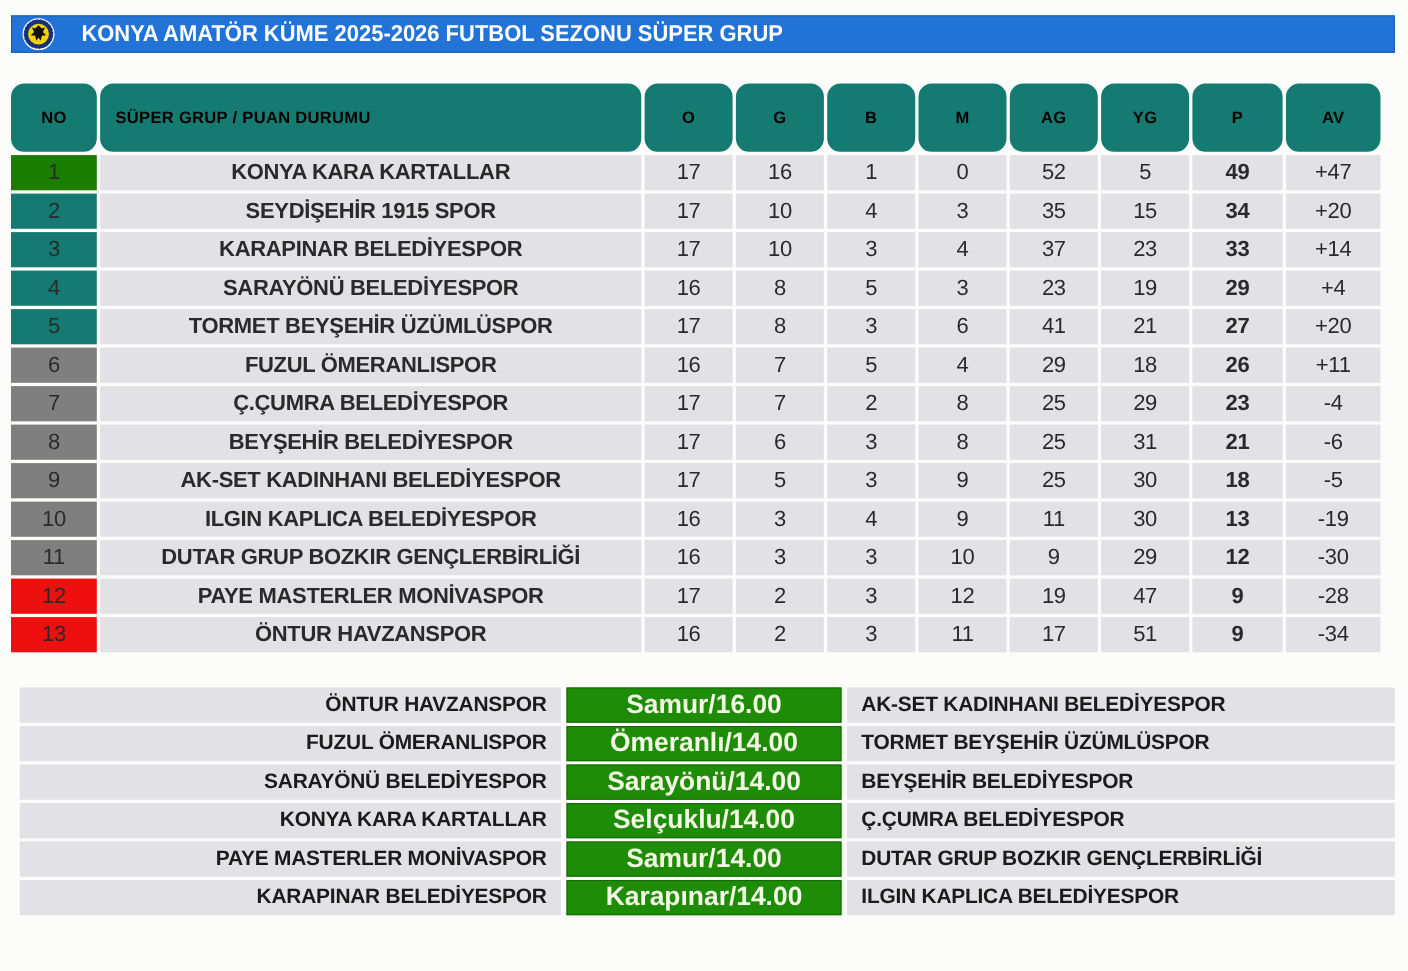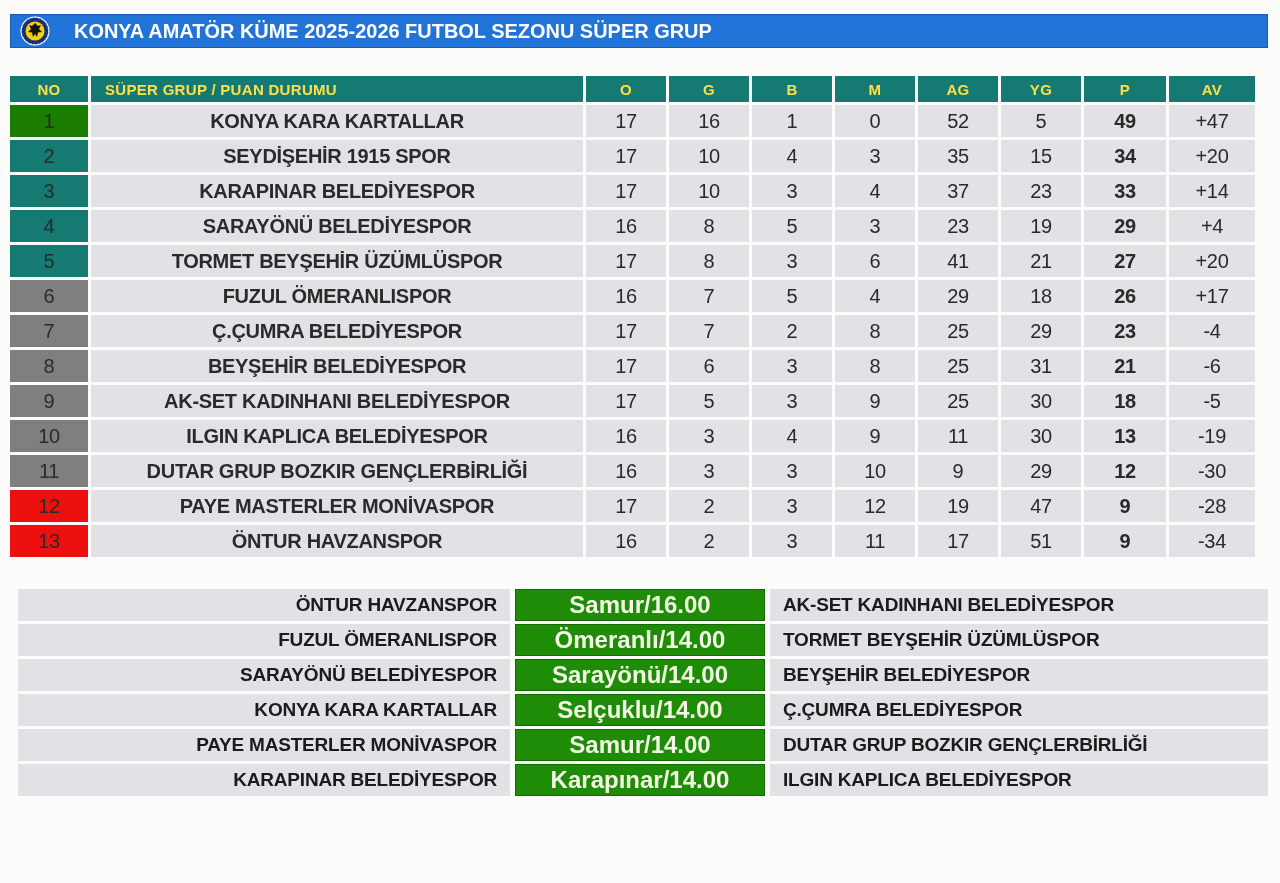--- a/index.html
+++ b/index.html
@@ -42,24 +42,25 @@
     transform:scaleX(0.95);transform-origin:left center;
   }
 
   
   table.standings{
     border-collapse:separate;border-spacing:3px;
     margin-top:25px;margin-left:-3px;
     table-layout:fixed;
   }
   table.standings th{
-    background:var(--teal);color:#fde047;
+    background:var(--teal);color:#000000;
     font-size:15px;font-weight:bold;height:26px;
-    text-align:center;padding:0;
+    text-align:center;padding:18px;
     letter-spacing:0.3px;
+    border-radius:12px;
   }
   table.standings th.team-h{text-align:left;padding-left:14px;}
   table.standings td{
     background:var(--cell);
     height:32px;padding:0;
     text-align:center;
     font-size:20px;color:#2a2a2a;
     letter-spacing:-0.3px;
   }
   td.no-cell{color:var(--pale);font-size:19px;}
@@ -225,21 +226,21 @@
   <tr>
     <td class="no-cell zone-gray">6</td>
     <td class="team-cell">FUZUL ÖMERANLISPOR</td>
     <td>16</td>
     <td>7</td>
     <td>5</td>
     <td>4</td>
     <td>29</td>
     <td>18</td>
     <td class="points-cell">26</td>
-    <td>+17</td>
+    <td>+11</td>
   </tr>
 
   <tr>
     <td class="no-cell zone-gray">7</td>
     <td class="team-cell">Ç.ÇUMRA BELEDİYESPOR</td>
     <td>17</td>
     <td>7</td>
     <td>2</td>
     <td>8</td>
     <td>25</td>

